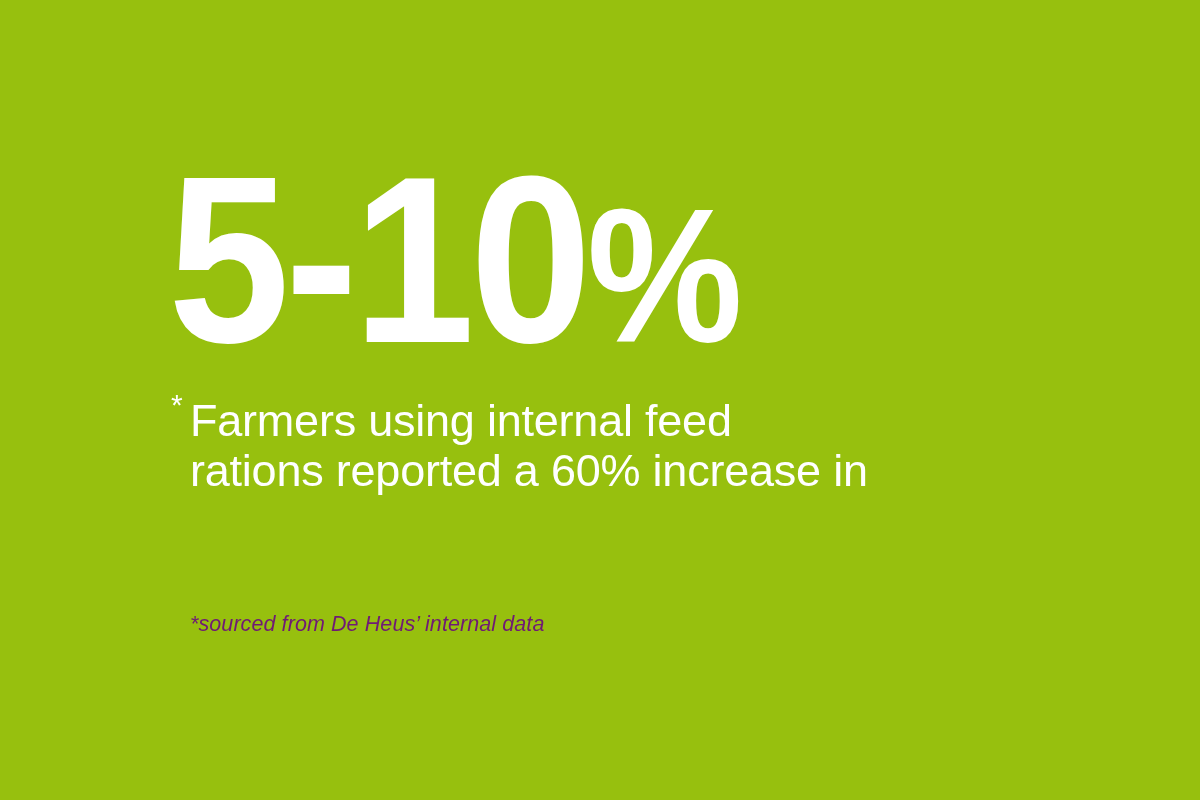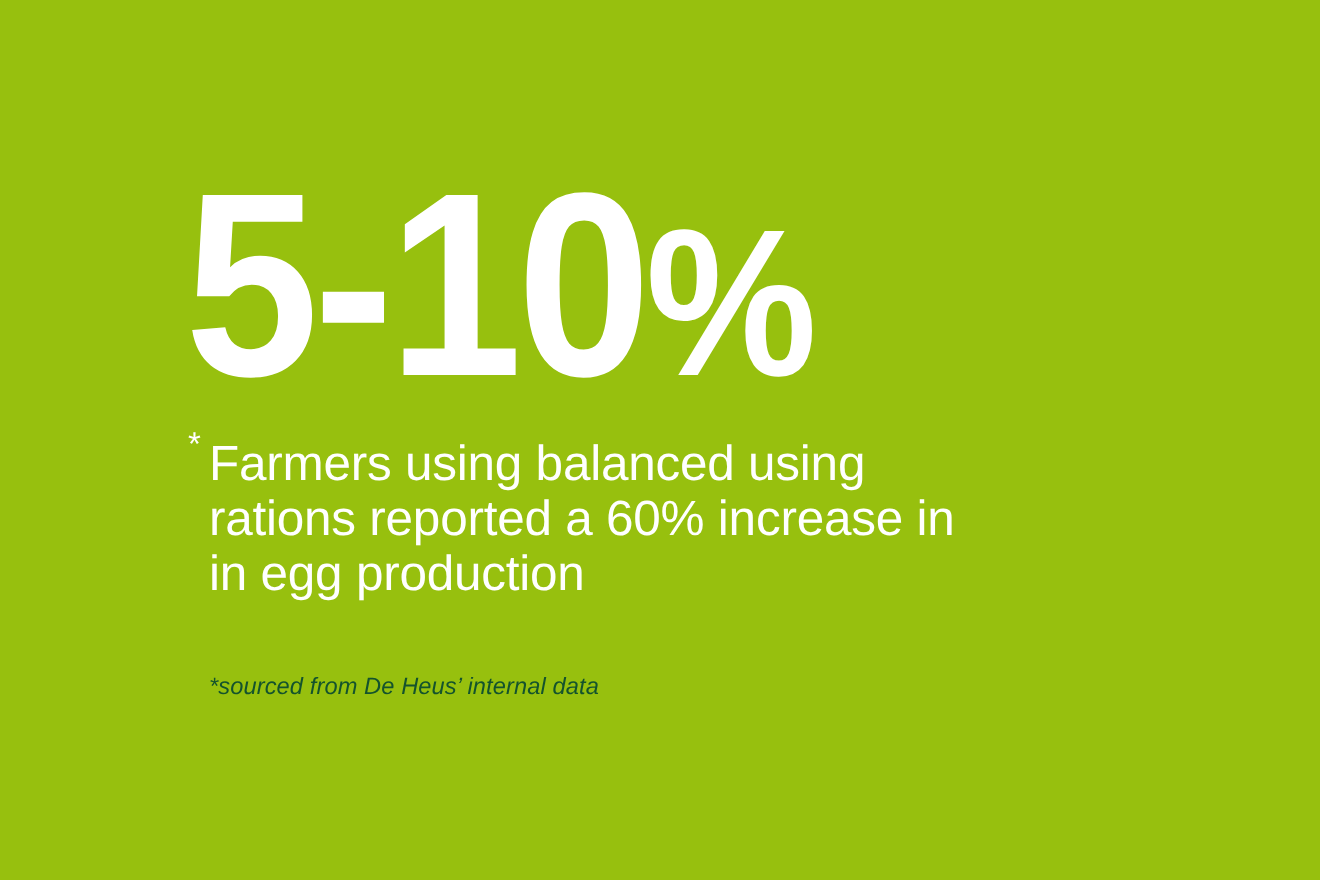--- a/index.html
+++ b/index.html
@@ -112,26 +112,23 @@
 <div id="stat-card" style="background: rgb(151, 192, 14);">
 
   <div id="content-block">
 
     <div id="headline" style="color: rgb(255, 255, 255);">
       <span class="hl-value">5-10</span><span class="hl-percent">%</span>
     </div>
 
     <div id="body-statement" style="color: rgb(255, 255, 255);">
       <span class="stmt-line">
-        <span class="stmt-asterisk">*</span><span>Farmers using balanced using</span>
+        <span class="stmt-asterisk">*</span><span>Farmers using internal feed</span>
       </span>
       <span class="stmt-line">
         <span>rations reported a 60% increase in</span>
       </span>
-      <span class="stmt-line">
-        <span>in egg production</span>
-      </span>
     </div>
 
-    <div id="source-note" style="color: #14532d;">*sourced from De Heus’ internal data</div>
+    <div id="source-note" style="color: #701a75;">*sourced from De Heus’ internal data</div>
 
   </div>
 </div>
 
 </body></html>

